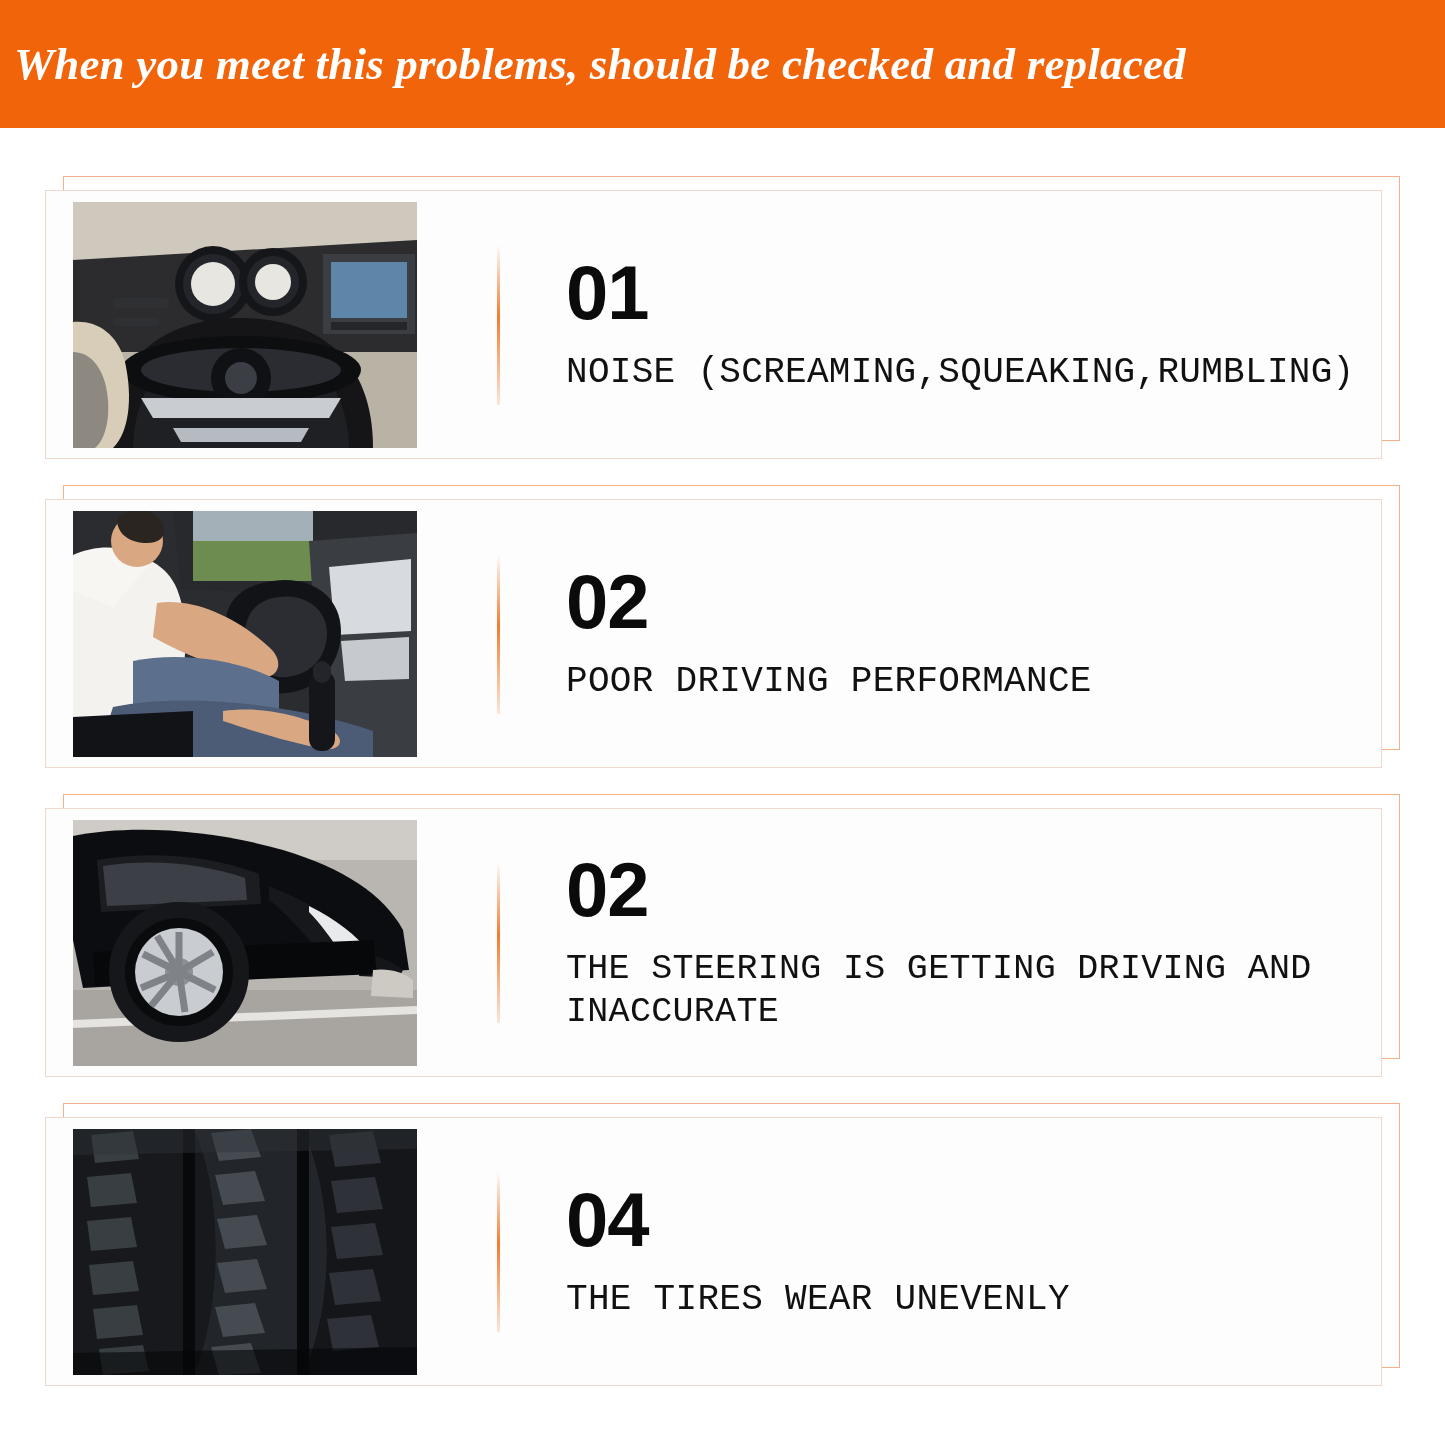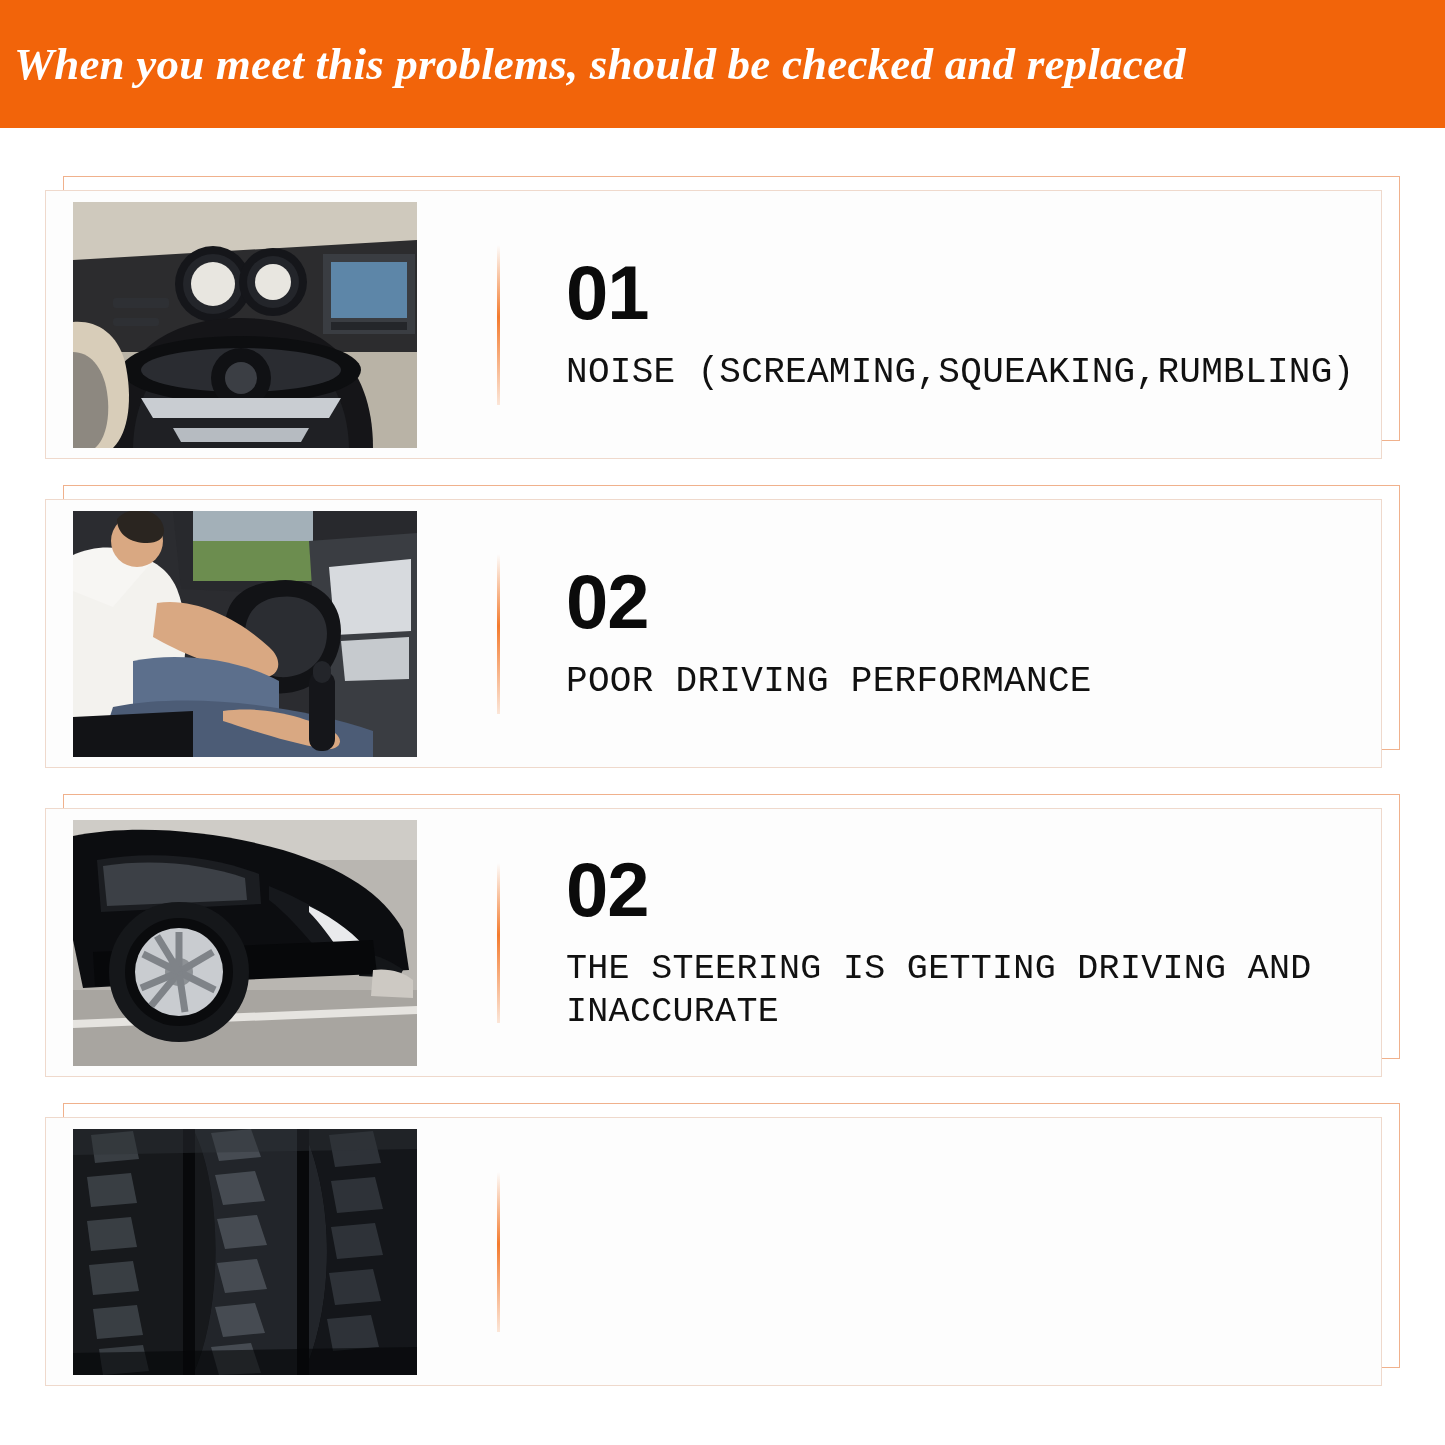--- a/index.html
+++ b/index.html
@@ -274,16 +274,20 @@
             <path d="M256 144 L300 140 L308 172 L262 176 Z"></path>
             <path d="M254 190 L298 186 L306 218 L260 222 Z"></path>
           </g>
           <rect x="110" y="0" width="12" height="246" fill="#08090b"></rect>
           <rect x="224" y="0" width="12" height="246" fill="#08090b"></rect>
           <path d="M0 0 L344 0 L344 20 L0 26 Z" fill="#2e3338" opacity="0.45"></path>
           <path d="M0 224 L344 218 L344 246 L0 246 Z" fill="#050608" opacity="0.6"></path>
         </svg>
       </div>
       <div class="divider"></div>
+      <div class="text-block">
+        <div class="num">04</div>
+        <div class="desc">THE TIRES WEAR UNEVENLY</div>
+      </div>
     </div>
   </div>
 
 </div>
 
 </body></html>

